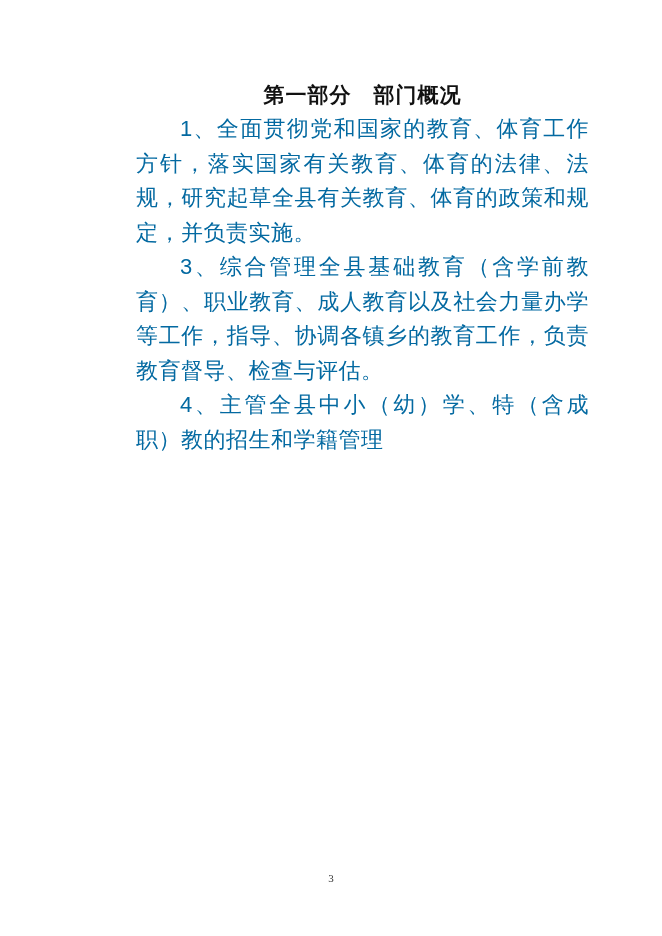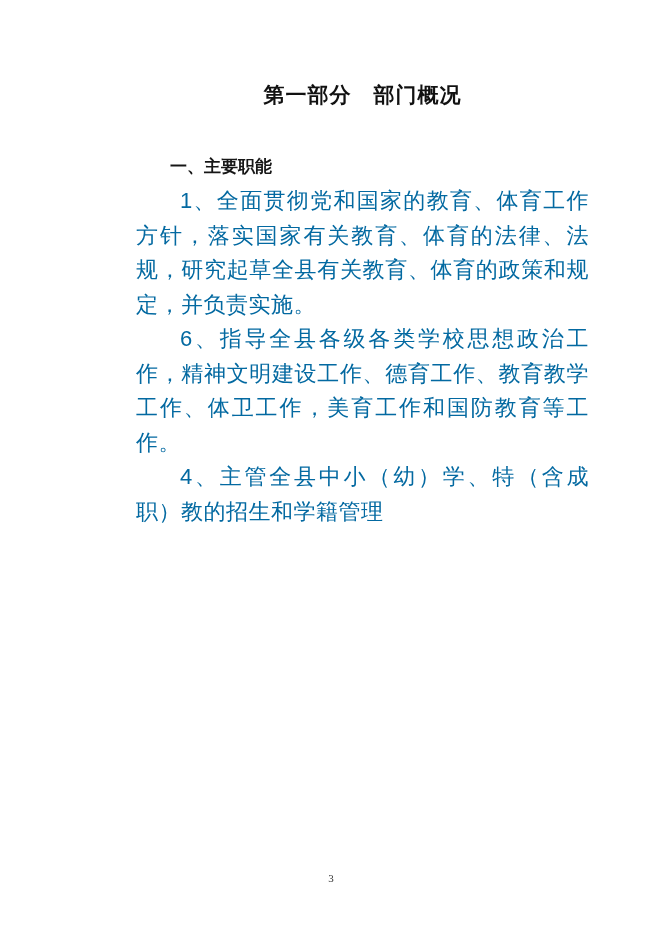--- a/index.html
+++ b/index.html
@@ -63,21 +63,20 @@
     font-size: 11px;
     color: #333333;
   }
 </style>
 </head>
 <body>
 
 <div class="page">
   <div class="content">
     <h1 class="doc-title">第一部分　部门概况</h1>
-    <h2 class="section-heading">一、主要职能</h2>
     <div class="body-text">
       <p>1、全面贯彻党和国家的教育、体育工作方针，落实国家有关教育、体育的法律、法规，研究起草全县有关教育、体育的政策和规定，并负责实施。</p>
-      <p>6、指导全县各级各类学校思想政治工作，精神文明建设工作、德育工作、教育教学工作、体卫工作，美育工作和国防教育等工作。</p>
+      <p>3、综合管理全县基础教育（含学前教育）、职业教育、成人教育以及社会力量办学等工作，指导、协调各镇乡的教育工作，负责教育督导、检查与评估。</p>
       <p>4、主管全县中小（幼）学、特（含成职）教的招生和学籍管理</p>
     </div>
   </div>
   <div class="page-number">3</div>
 </div>
 
 </body></html>

